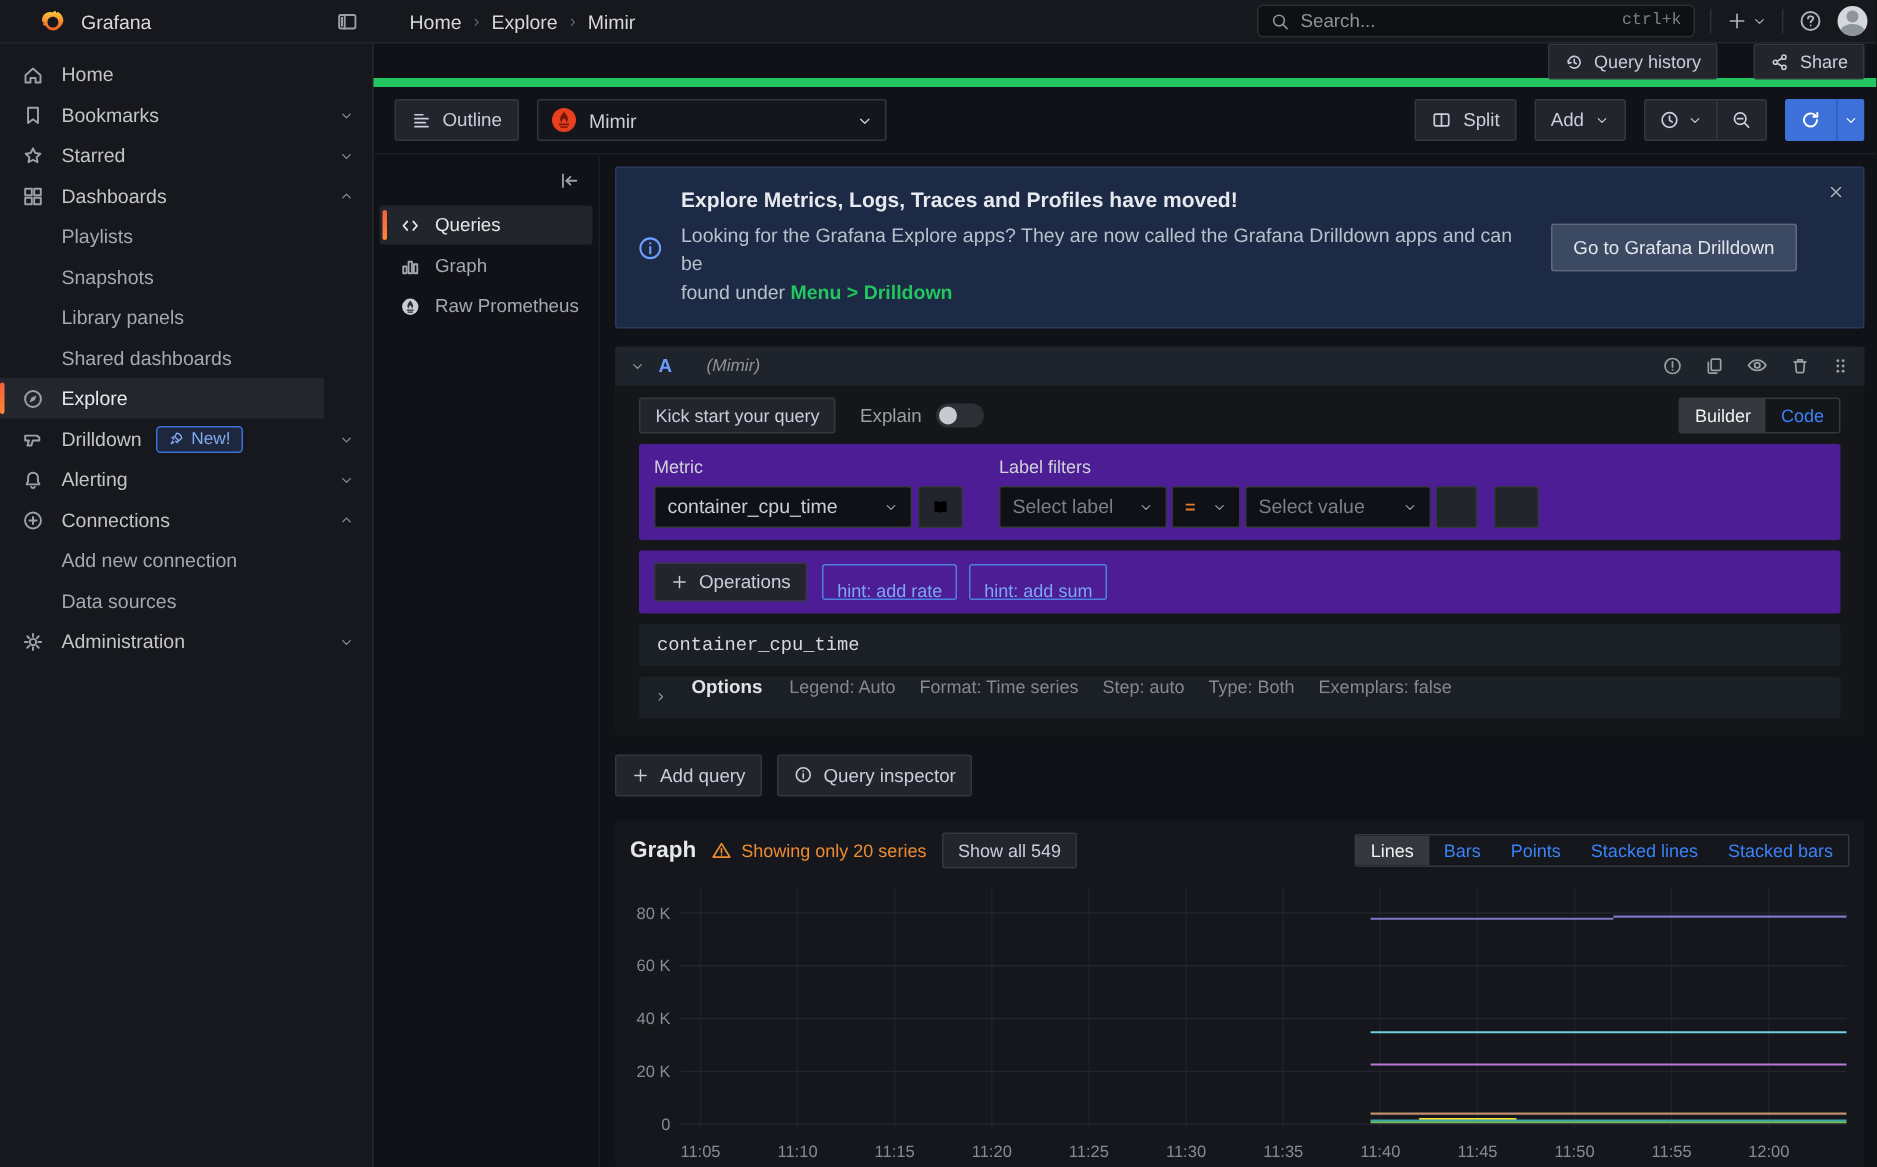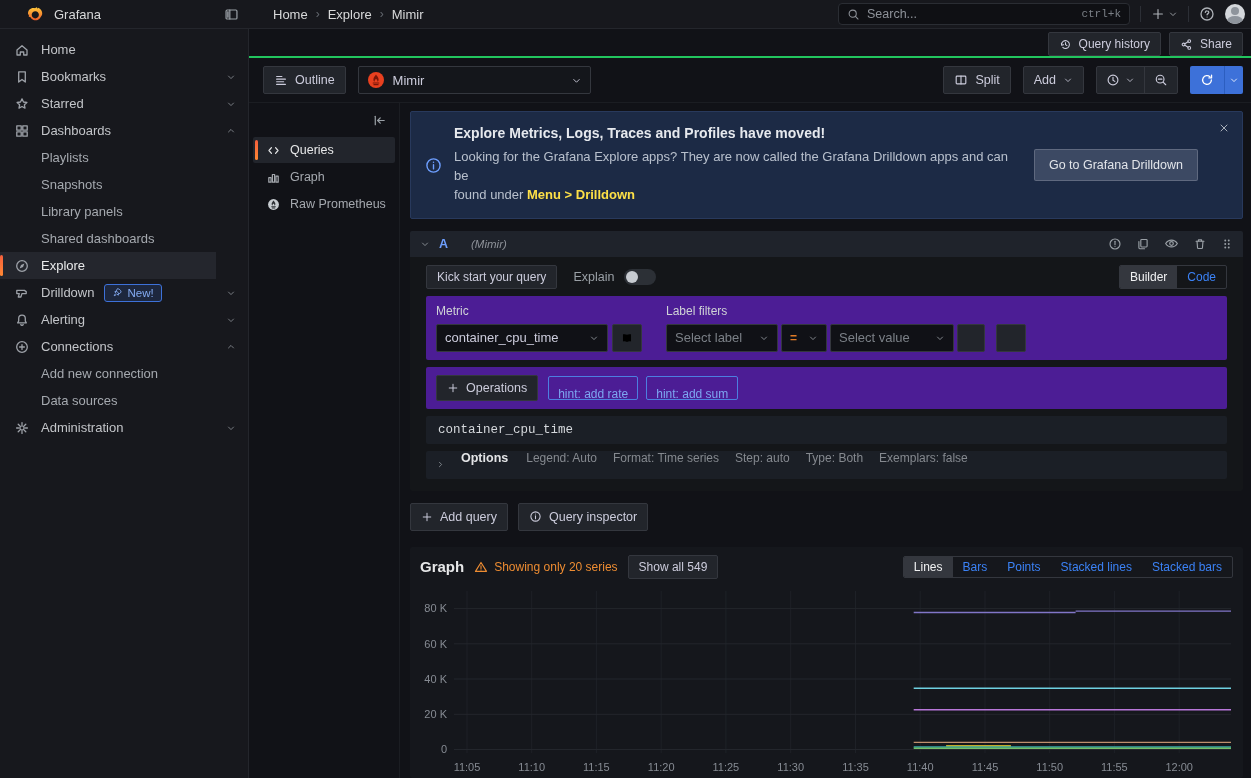--- a/index.html
+++ b/index.html
@@ -33,21 +33,21 @@
 .active-bar{position:absolute;left:0;top:3px;bottom:3px;width:3px;border-radius:2px;background:linear-gradient(180deg,#f55f3c,#ff8833)}
 .nav-ic{width:16px;height:16px;margin-right:11px;color:#9da1a8;display:inline-flex}
 .nav-label{color:#c3c5c9;font-size:13px;white-space:nowrap}
 .nav-item.child .nav-label{color:#a5a9af}
 .nav-item.selected .nav-label{color:#e9eaeb}
 .nav-chev{margin-left:auto;margin-right:12px;color:#8e9299;display:inline-flex}
 .nav-chev.up svg{transform:rotate(180deg)}
 .new-badge{display:inline-flex;align-items:center;gap:4px;margin-left:10px;height:18px;padding:0 7px;border:1px solid #3d71d9;border-radius:3px;background:rgba(61,113,217,.18);color:#83aaf1;font-size:11.5px}
 
 .content{position:absolute;left:249px;top:29px;right:0;bottom:0;display:flex;flex-direction:column}
-.actions-row{height:29px;display:flex;justify-content:flex-end;align-items:flex-end;gap:8px;padding:0 8px;border-bottom:2px solid #22c55e}
+.actions-row{height:29px;display:flex;justify-content:flex-end;align-items:flex-start;gap:24px;padding:0 8px;border-bottom:6px solid #22c55e}
 .toolbar{height:45px;display:flex;align-items:center;gap:12px;padding:0 8px 0 14px;border-bottom:1px solid #1b1d22}
 .btn{display:inline-flex;align-items:center;gap:7px;background:#22252b;border:1px solid #34373e;border-radius:2px;color:#ccccdc;font-size:12.5px;font-family:inherit;padding:0 10px;height:28px;cursor:pointer;white-space:nowrap}
 .btn.sm{height:24px;font-size:12px}
 .ds-picker{width:233px;height:28px;background:#14161b;border:1px solid #34373e;border-radius:2px;display:flex;align-items:center;gap:8px;padding:0 8px;cursor:pointer}
 .spacer{flex:1}
 .btn-group{display:flex;align-items:center;height:28px;border:1px solid #34373e;border-radius:2px;background:#22252b}
 .btn-group .part{display:flex;align-items:center;gap:5px;padding:0 9px;height:100%;color:#ccccdc;cursor:pointer}
 .btn-group .gsep{width:1px;height:100%;background:#34373e}
 .run-btn{display:flex;height:28px;border-radius:2px;overflow:hidden}
 .run-btn .main{width:34px;background:#3d71d9;display:flex;align-items:center;justify-content:center;color:#fff;cursor:pointer}
@@ -59,21 +59,21 @@
 .ol-item{display:flex;align-items:center;height:26px;position:relative;padding-left:12px;cursor:pointer;color:#a5a9af;font-size:12.5px;margin:1px 2px;border-radius:2px}
 .ol-item .ic{width:16px;margin-right:9px}
 .ol-item.selected{background:#22252c;color:#e6e7e8}
 .ol-bar{position:absolute;left:2px;top:3px;bottom:3px;width:3px;border-radius:2px;background:linear-gradient(180deg,#f55f3c,#ff8833)}
 .main-col{flex:1;min-width:0;padding:8px 8px 0 10px;display:flex;flex-direction:column}
 
 .banner{position:relative;background:#1c2a45;border:1px solid #28395c;border-radius:2px;padding:13px 44px 13px 14px;display:flex;gap:12px;margin-bottom:12px}
 .banner-ic{color:#6e9fff;margin-top:2px}
 .banner-title{font-size:14px;font-weight:700;color:#e6e9ee;margin-bottom:7px}
 .banner-body{font-size:13px;color:#b8c0cd;line-height:1.45}
-.banner-body b{color:#fde047}
+.banner-body b{color:#22c55e}
 .banner-cta{align-self:center;margin-left:auto;background:#3c4963;border:1px solid rgba(255,255,255,.18);border-radius:2px;color:#e2e5ea;font-size:12.5px;height:32px;padding:0 14px;cursor:pointer;white-space:nowrap;font-family:inherit}
 .banner-x{position:absolute;top:10px;right:12px;background:none;border:none;color:#aeb4bd;cursor:pointer}
 
 .q-card{background:#141619;border-radius:2px;margin-bottom:10px}
 .q-header{height:26px;background:#1f232b;border-radius:2px 2px 0 0;display:flex;align-items:center;gap:9px;padding:0 10px}
 .q-ref{color:#6e9fff;font-size:12.5px;font-weight:700}
 .q-ds{color:#8e9299;font-size:11.5px;font-style:italic;margin-left:14px}
 .q-tools{margin-left:auto;display:flex;align-items:center;gap:14px;color:#9aa0a6}
 .q-tools .ic{cursor:pointer}
 .q-body{padding:8px 16px 12px;display:flex;flex-direction:column;gap:7px}

